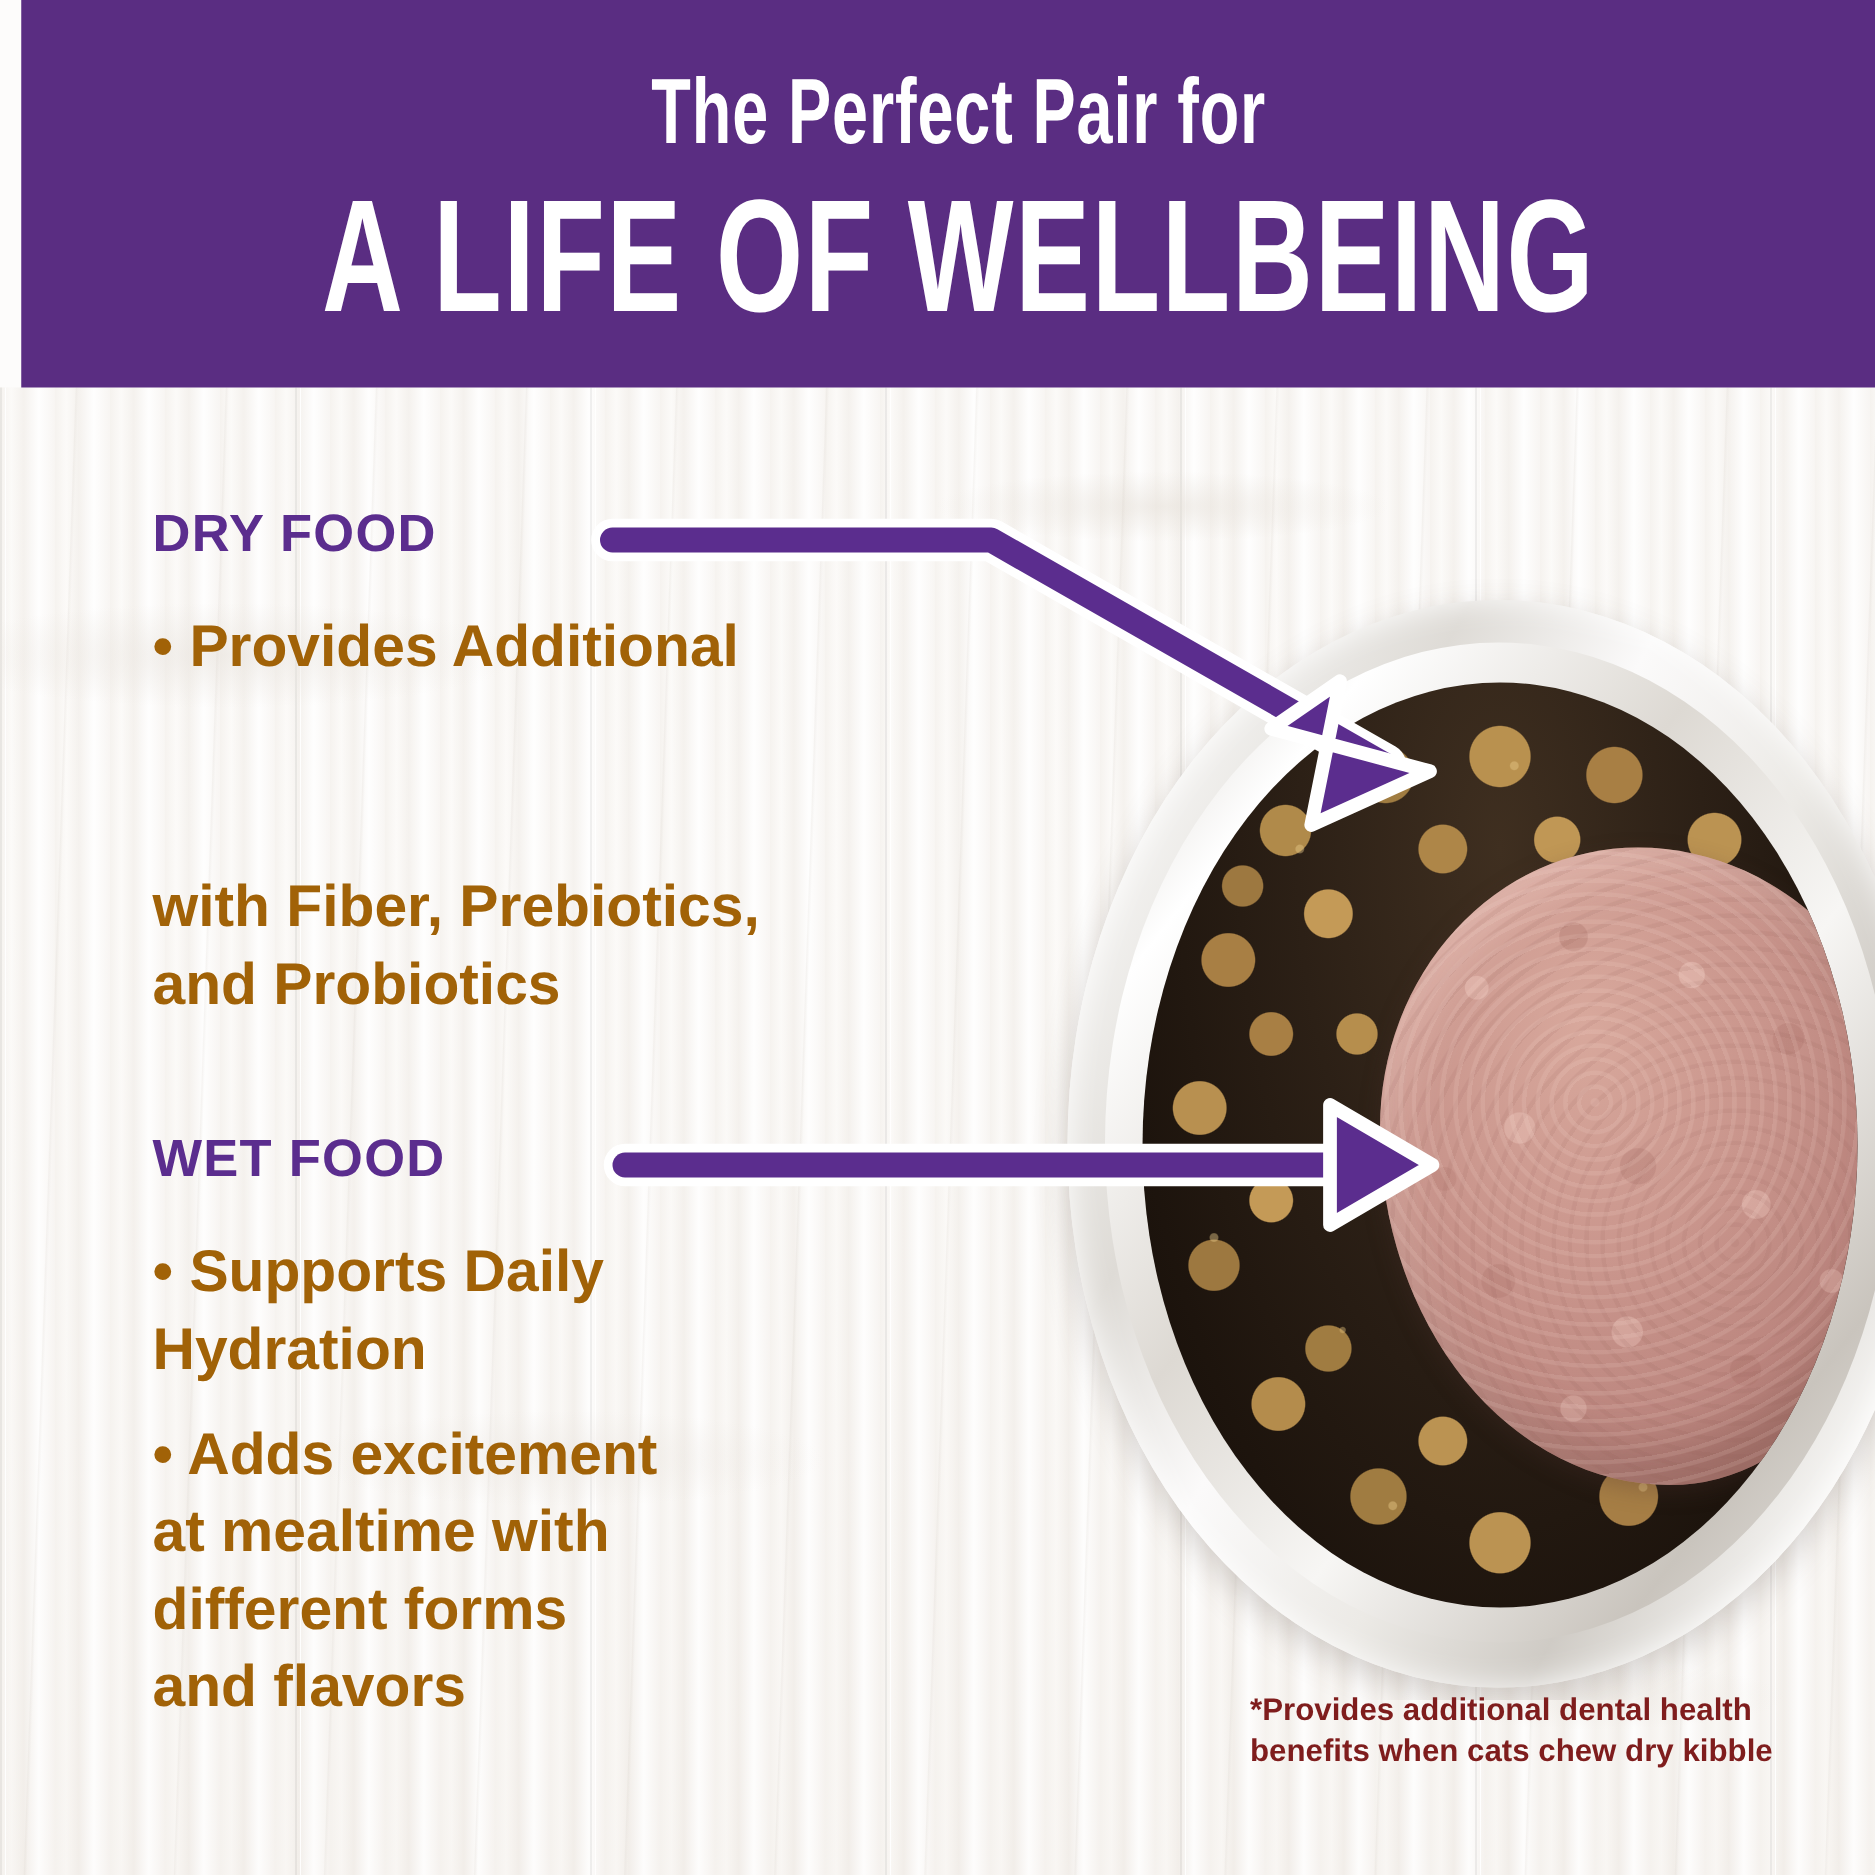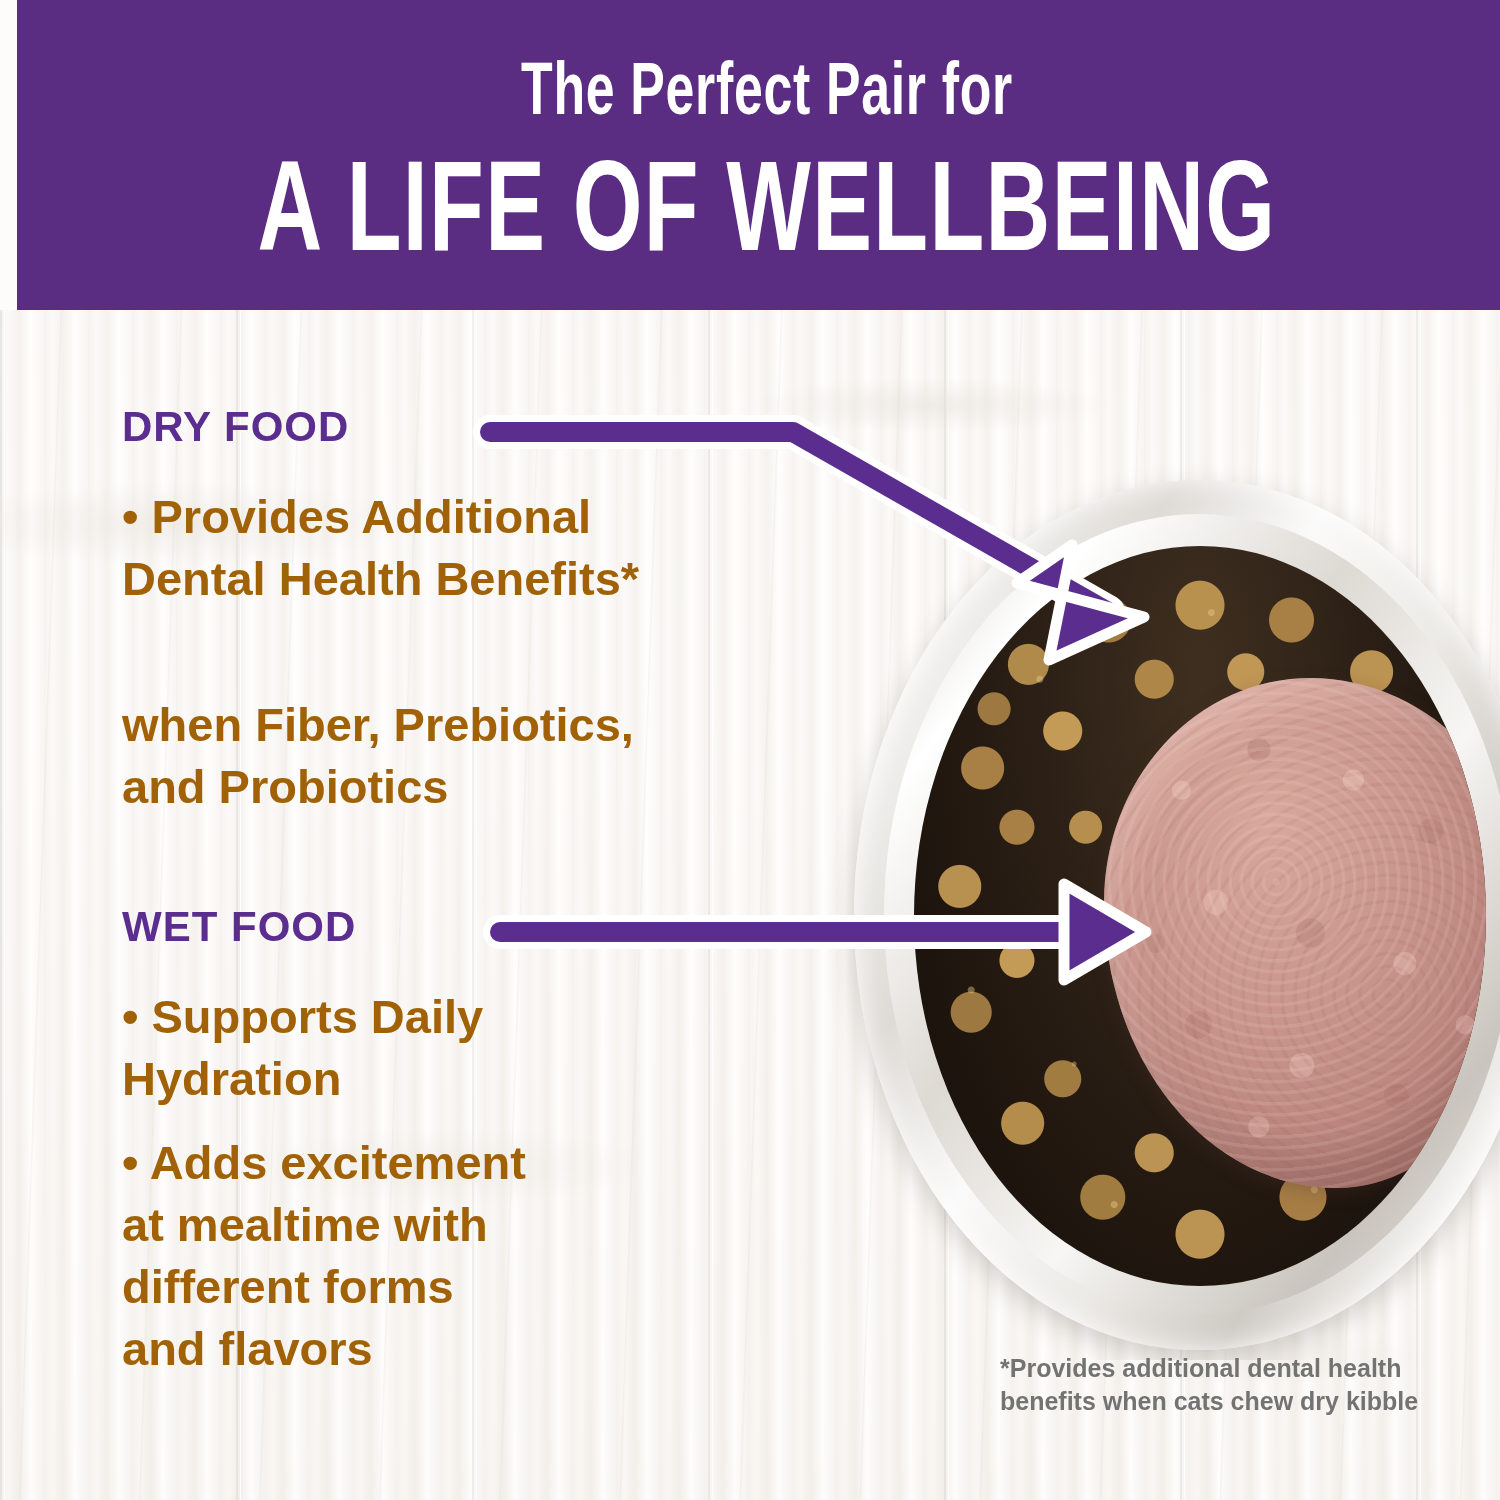--- a/index.html
+++ b/index.html
@@ -178,21 +178,21 @@
     font-size:42px;letter-spacing:1px;white-space:nowrap;
   }
   .bullet{
     position:absolute;left:122px;color:#a16207;
     font-family:"Liberation Sans",sans-serif;font-weight:bold;
     font-size:47px;line-height:62px;width:660px;
   }
 
   .footnote{
     position:absolute;left:1000px;top:1352px;width:430px;
-    color:#737373;font-family:"Liberation Sans",sans-serif;font-weight:bold;
+    color:#7f1d1d;font-family:"Liberation Sans",sans-serif;font-weight:bold;
     font-size:25px;line-height:33px;
   }
 </style>
 </head>
 <body>
 
 <div id="stage">
 
   <div class="wood"></div>
   <div class="grain"></div>
@@ -230,26 +230,25 @@
       <path d="M 1146 932 L 1064 884 L 1064 980 Z" fill="#5b2d8e" stroke="#ffffff" stroke-width="11" stroke-linejoin="round"></path>
     </g>
   </svg>
 
   <div class="copy">
 
     <div class="sec-head" style="top:403px;">DRY FOOD</div>
 
     <div class="bullet" style="top:486px;">
       <span>• Provides Additional</span><br>
-      <span>Dental Health Benefits*</span>
     </div>
 
     <div class="bullet" style="top:632px;">
       <br>
-      <span>when Fiber, Prebiotics,</span><br>
+      <span>with Fiber, Prebiotics,</span><br>
       <span>and Probiotics</span>
     </div>
 
     <div class="sec-head" style="top:903px;">WET FOOD</div>
 
     <div class="bullet" style="top:986px;">
       <span>• Supports Daily</span><br>
       <span>Hydration</span>
     </div>
 

